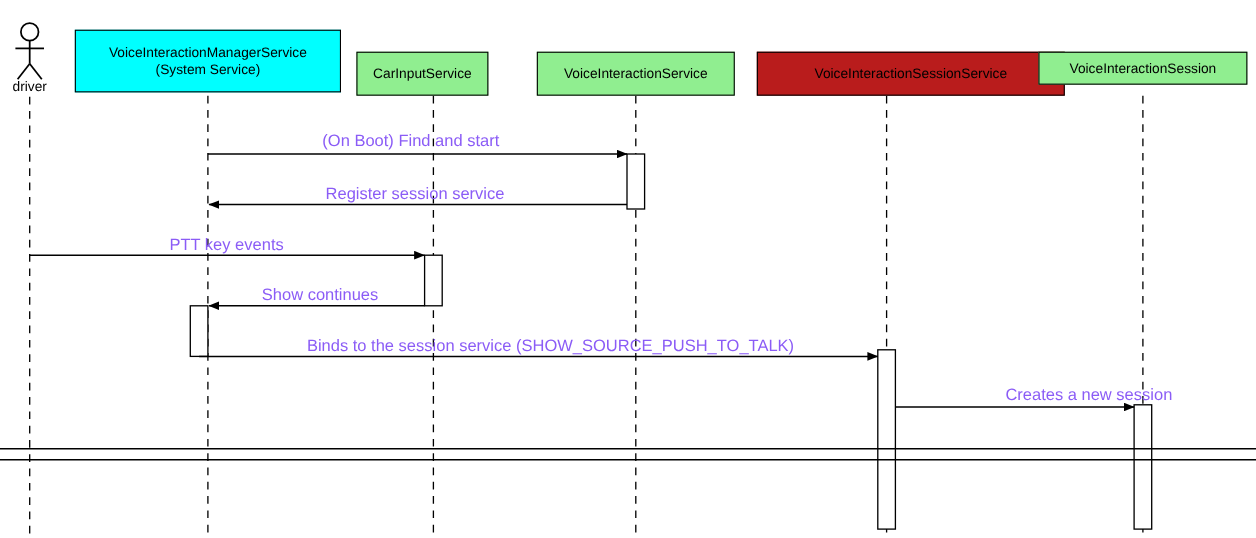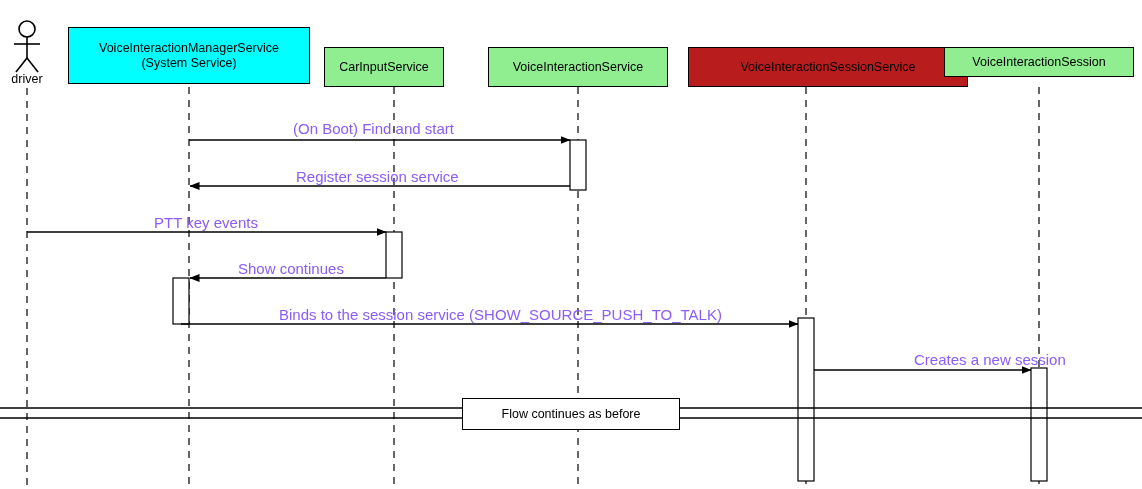--- a/index.html
+++ b/index.html
@@ -120,14 +120,13 @@
       <div class="msg-label" style="left: 293px; top: 120px;">(On Boot) Find and start</div>
       <div class="msg-label" style="left: 296px; top: 168px; text-align: right;">Register session service</div>
       <div class="msg-label" style="left: 154px; top: 214px;">PTT key events</div>
       <div class="msg-label" style="left: 238px; top: 260px;">Show continues</div>
       <div class="msg-label" style="left: 279px; top: 306px; text-align: center;">Binds to the session service (SHOW_SOURCE_PUSH_TO_TALK)</div>
       <div class="msg-label" style="left: 898px; top: 351px; margin-left: 16px;">Creates a new session</div>
     </div>
 
   <div class="actor-label" id="actor-label" style="left: -13px; top: 72px; width: 80px;">driver</div>
 
-  <div class="note-box" id="divider-note" style="left: 462px; top: 398px; width: 218px; height: 32px;">Flow continues as before</div>
 </div>
 
 </body></html>

